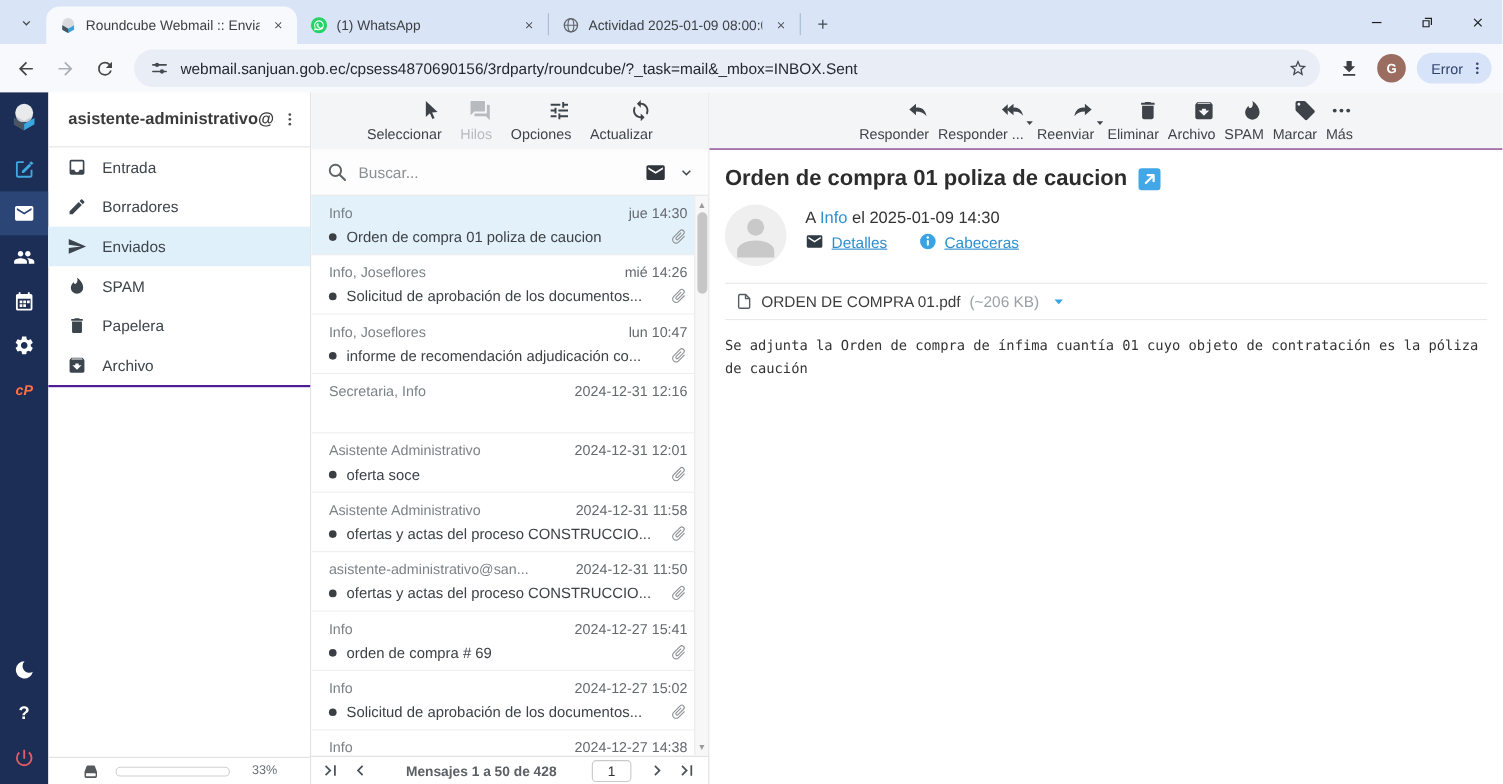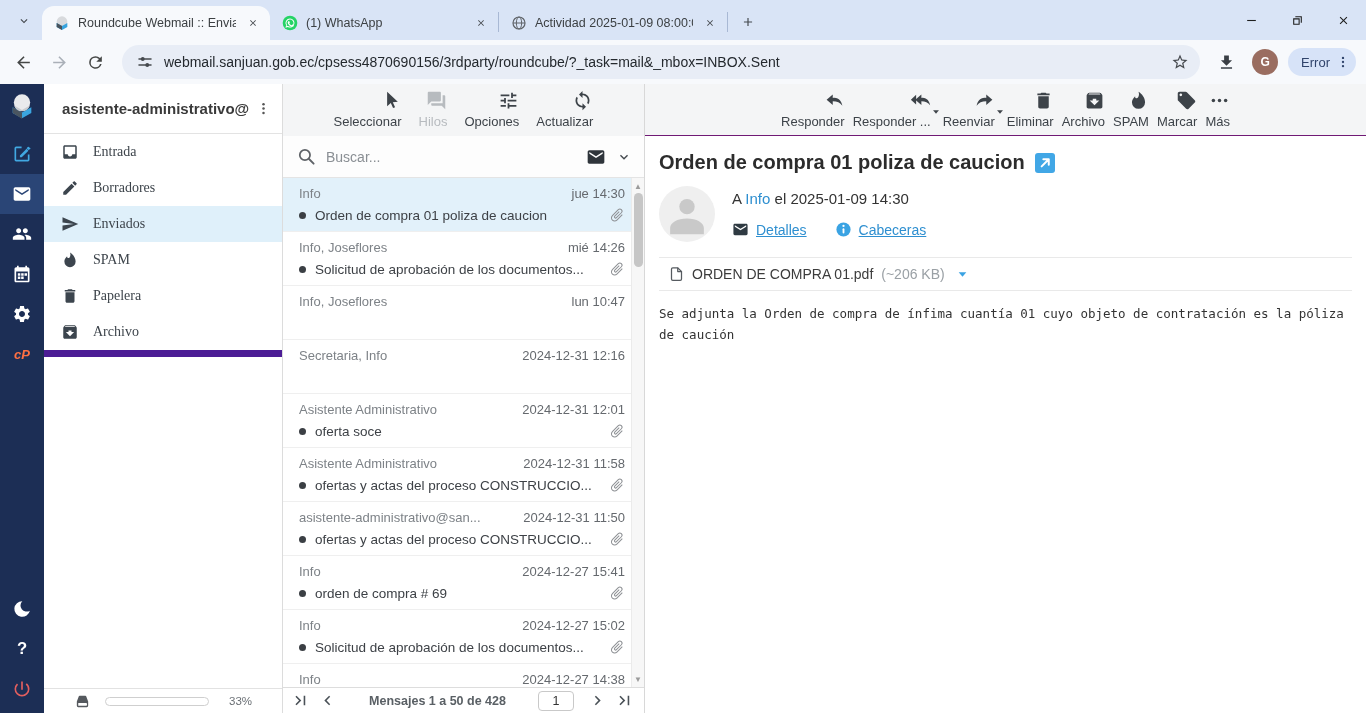--- a/index.html
+++ b/index.html
@@ -50,21 +50,21 @@
   .rail-btn.active { background:#2a4576; }
   .rail-btn.cp { color:#ff7043; font-weight:700; font-style:italic; font-size:13px; }
   .rail-btn.power { color:#e25f5f; }
   .rail-spacer { flex:1; }
 
   .folders { width:239px; border-right:1px solid #dcdcdc; display:flex; flex-direction:column; background:#fff; }
   .account { height:50px; flex:none; border-bottom:1px solid #e3e3e3; display:flex; align-items:center; padding:0 6px 0 18px; font-size:15px; font-weight:700; color:#3a3a3a; }
   .account-name { flex:1; white-space:nowrap; overflow:hidden; }
   .kebab-btn { width:26px; height:26px; color:#555; display:flex; align-items:center; justify-content:center; }
   .kebab-btn .ic { width:15px; height:15px; }
-  .folderlist { list-style:none; border-bottom:7px solid #4c1d95;font-family:Liberation Serif, serif; }
+  .folderlist { list-style:none; border-bottom:2px solid #4c1d95; }
   .folder { height:36px; display:flex; align-items:center; gap:14px; padding:0 12px 0 17px; font-size:14px; color:#3d444b; cursor:pointer; }
   .folder.selected { background:#dff0fa; }
   .f-ic { width:18px; height:18px; color:#3c454e; flex:none; }
   .quota { margin-top:auto; height:25px; flex:none; border-top:1px solid #e2e2e2; display:flex; align-items:center; gap:14px; padding:0 16px 0 30px; font-size:11.5px; color:#6a6f74; }
   .quota-ic { width:17px; height:17px; color:#55595e; }
   .quota-bar { width:104px; height:9px; border:1px solid #cfcfcf; border-radius:5px; background:#fff; overflow:hidden; }
   .quota-fill { height:100%; background:#5fb7e8; }
   .quota-label { margin-left:6px;text-align:center; }
 
   .list-col { width:362px; border-right:1px solid #d8d8d8; display:flex; flex-direction:column; background:#fff; }
@@ -98,21 +98,21 @@
 
   .reading { flex:1; min-width:0; display:flex; flex-direction:column; background:#fff; }
   .msg-toolbar { height:52px; flex:none; background:#f4f5f6; border-bottom:1px solid #701a75; display:flex; justify-content:center; gap:8px; padding-top:6px; }
   .tb-caret { width:10px; height:10px; color:#3f444a; margin:17px -6px 0 -8px; flex:none; }
   .msg-content { flex:1; padding:12px 14px 0; overflow:hidden; }
   .subject-row { display:flex; align-items:center; gap:10px; margin:3px 0 12px; }
   .subject { font-size:20px; font-weight:700; color:#2c2c2c; }
   .extlink { width:20px; height:20px; border-radius:3px; background:#41a7e6; flex:none; }
   .sender-row { display:flex; gap:17px; align-items:flex-start; }
   .avatar-big { width:56px; height:56px; border-radius:50%; background:#efefef; color:#c9c9c9; overflow:hidden; flex:none; padding:6px; }
-  .sender-meta { padding-top:4px; display:flex; flex-direction:column; gap:14px; font-size:15px; color:#333; }
+  .sender-meta { padding-top:4px; display:flex; flex-direction:column; gap:4px; font-size:15px; color:#333; }
   .blue-link { color:#2e8fd0; text-decoration:none; }
   .meta-line2 { display:flex; gap:28px; font-size:14px; }
   .meta-link { display:flex; align-items:center; gap:7px; color:#2e8fd0; font-size:14px; }
   .env-ic { width:17px; height:17px; color:#2f3a42; }
   .info-ic { width:17px; height:17px; }
   .attach-bar { margin-top:15px; height:34px; border-top:1px solid #e9e9e9; border-bottom:1px solid #e9e9e9; display:flex; align-items:center; gap:8px; padding:0 8px 0 10px; font-size:14px; color:#3c3c3c; }
   .pdf-ic { width:15px; height:18px; color:#565b60; flex:none; }
   .attach-size { color:#9aa0a5; }
   .attach-caret { width:13px; height:13px; color:#3aa3e3; margin-left:3px; }
   .body-text { margin-top:12px; font-family:"DejaVu Sans Mono", monospace; font-size:12.5px; line-height:21px; color:#333; white-space:pre-wrap; word-break:break-word; max-width:700px; }
@@ -521,20 +521,31 @@
                   </g>
                 </svg>
               </span>
     </div>
   </div>
 
   <div class="msg-row">
     <div class="m-line1">
       <span class="m-from">Info, Joseflores</span>
       <span class="m-date">lun 10:47</span>
+    </div>
+    <div class="m-line2">
+      <span class="m-dot"></span>
+      <span class="m-subj">informe de recomendación adjudicación co...</span>
+      <span class="m-clip">
+                <svg viewBox="0 0 24 24" fill="currentColor" xmlns="http://www.w3.org/2000/svg">
+                  <g transform="rotate(45 12 12)">
+                    <path d="M16.5 6v11.5c0 2.21-1.79 4-4 4s-4-1.79-4-4V5a2.5 2.5 0 0 1 5 0v10.5c0 .55-.45 1-1 1s-1-.45-1-1V6H10v9.5a2.5 2.5 0 0 0 5 0V5a4 4 0 0 0-8 0v12.5c0 3.04 2.46 5.5 5.5 5.5s5.5-2.46 5.5-5.5V6h-1.5z"></path>
+                  </g>
+                </svg>
+              </span>
     </div>
   </div>
 
   <div class="msg-row">
     <div class="m-line1">
       <span class="m-from">Secretaria, Info</span>
       <span class="m-date">2024-12-31 12:16</span>
     </div>
   </div>
 

